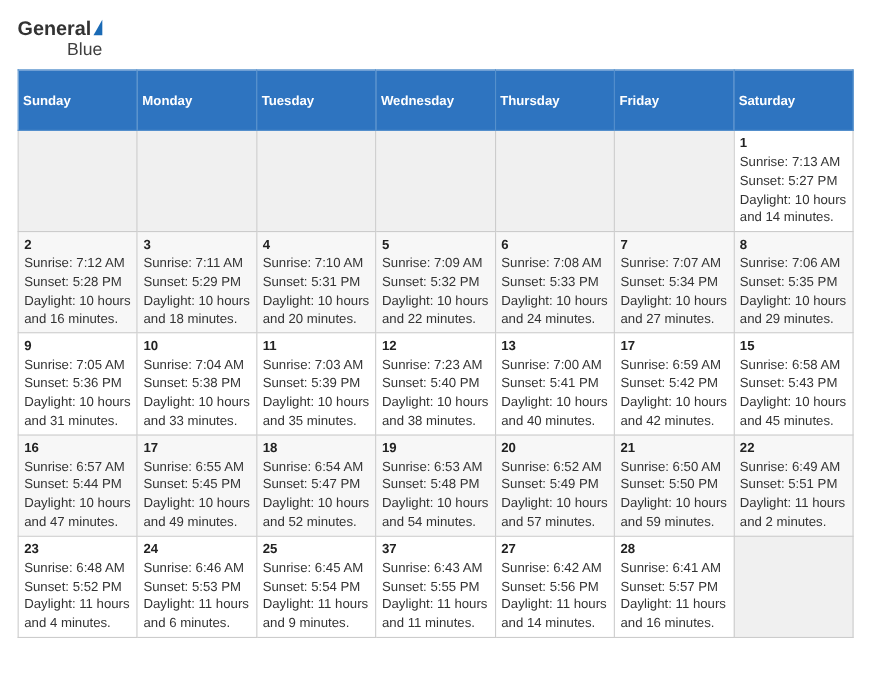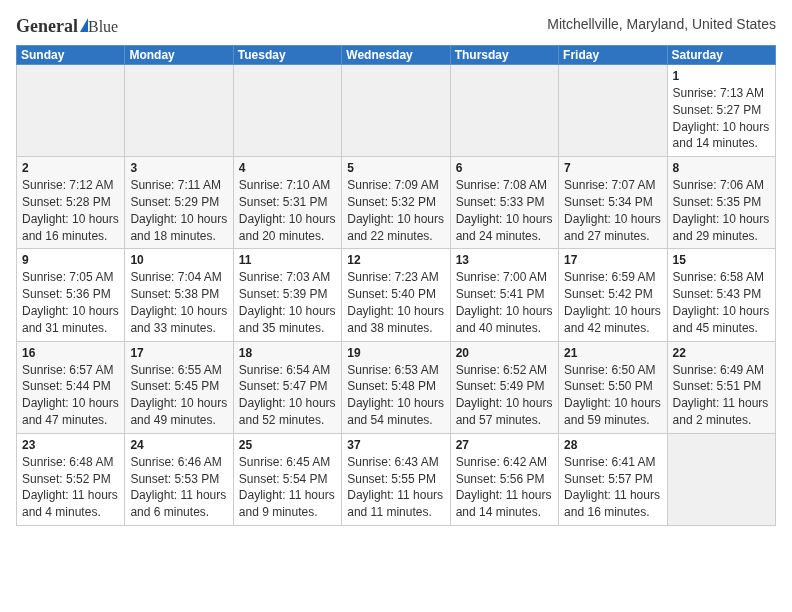--- a/index.html
+++ b/index.html
@@ -11,22 +11,22 @@
       padding: 16px;
     }
     .header {
       display: flex;
       justify-content: space-between;
       align-items: flex-start;
       margin-bottom: 8px;
     }
     .logo {
       display: flex;
-      align-items: center;
-      font-family: Liberation Serif, serif;
+      flex-direction: column;
+      align-items: flex-end;
     }
     .logo-text {
       display: flex;
       align-items: center;
       font-size: 18px;
       font-weight: bold;
     }
     .logo-general { color: #333; }
     .logo-blue { color: #404040; }
     .logo-triangle {
@@ -49,21 +49,21 @@
       color: #444;
     }
     .calendar {
       width: 100%;
       border-collapse: collapse;
       font-size: 11px;
     }
     .calendar thead th {
       background: #2e74c0;
       color: #fff;
-      padding: 2px 4px;
+      padding: 20px 4px;
       text-align: left;
       font-size: 12px;
       font-weight: bold;
       border: 1px solid #5590cc;
     }
     .calendar tbody td {
       vertical-align: top;
       border: 1px solid #ccc;
       padding: 4px 5px;
       width: 107px;
@@ -95,21 +95,20 @@
 
 <div class="header">
   <div class="logo">
     <div class="logo-text">
       <span class="logo-general">General</span>
       <div class="logo-triangle"></div>
     </div>
     <span class="logo-blue">Blue</span>
   </div>
   <div class="title-block">
-    <div class="subtitle">Mitchellville, Maryland, United States</div>
   </div>
 </div>
 
 <table class="calendar">
   <thead>
     <tr>
     <th>Sunday</th>
         <th>Monday</th>
         <th>Tuesday</th>
         <th>Wednesday</th>

